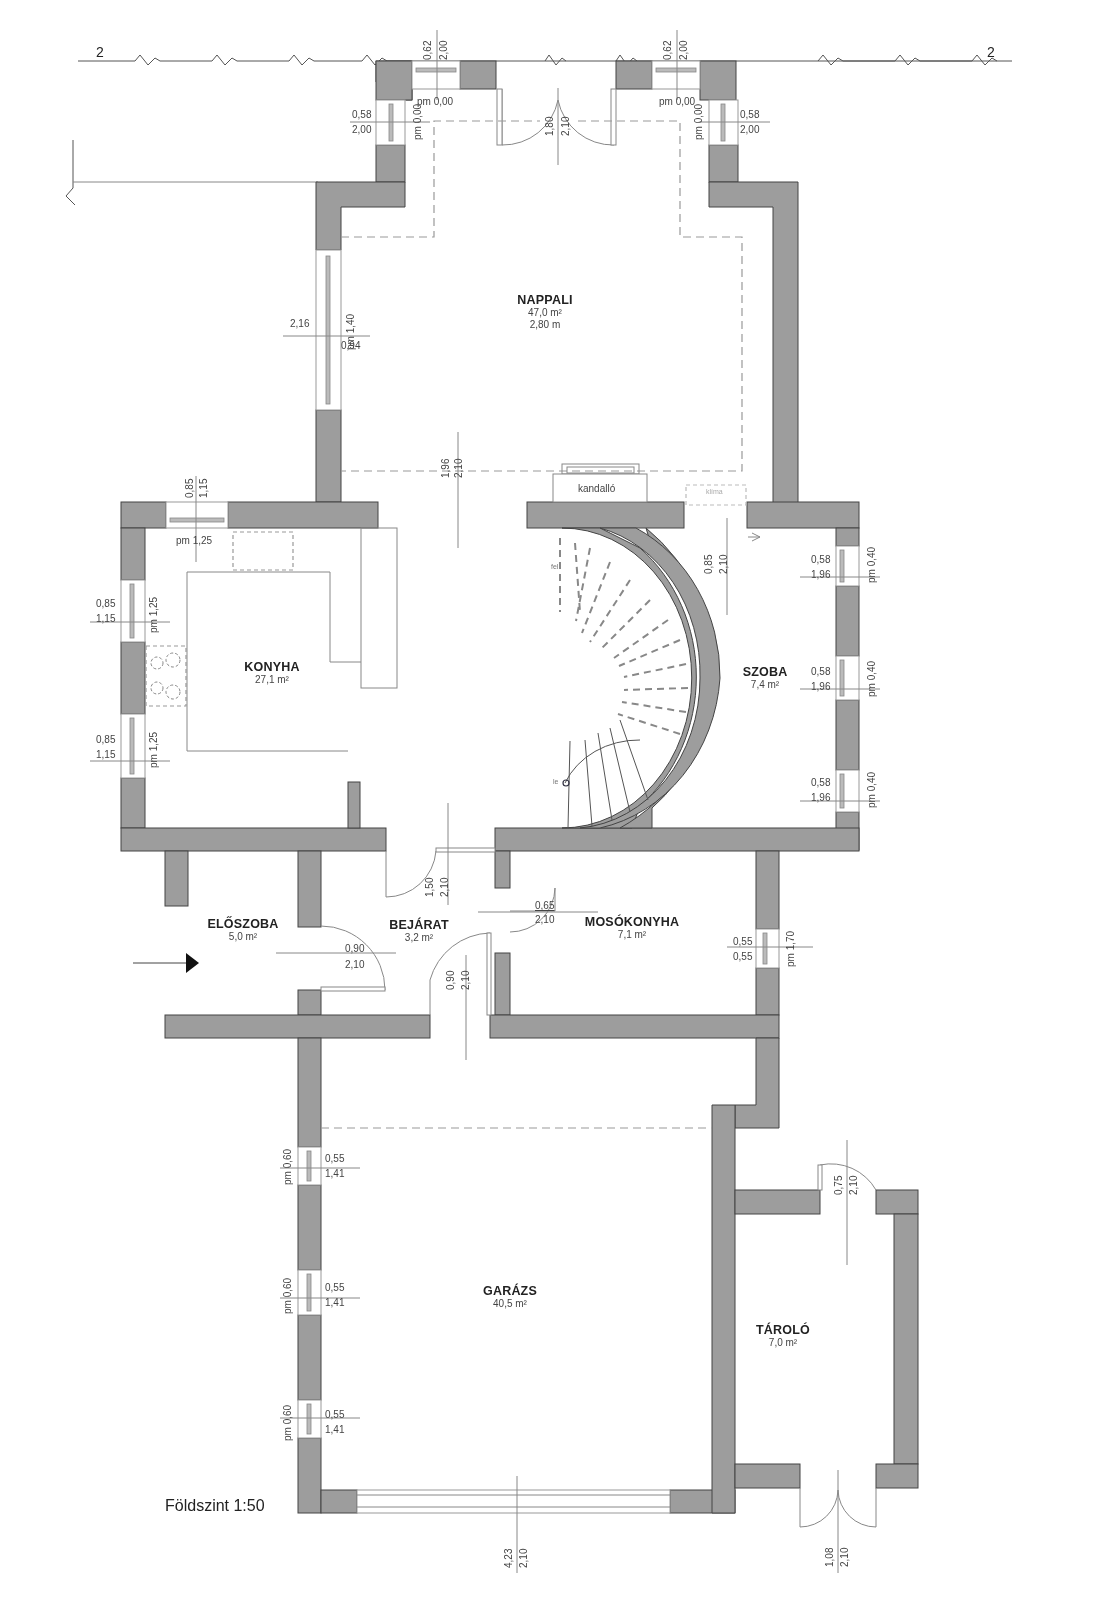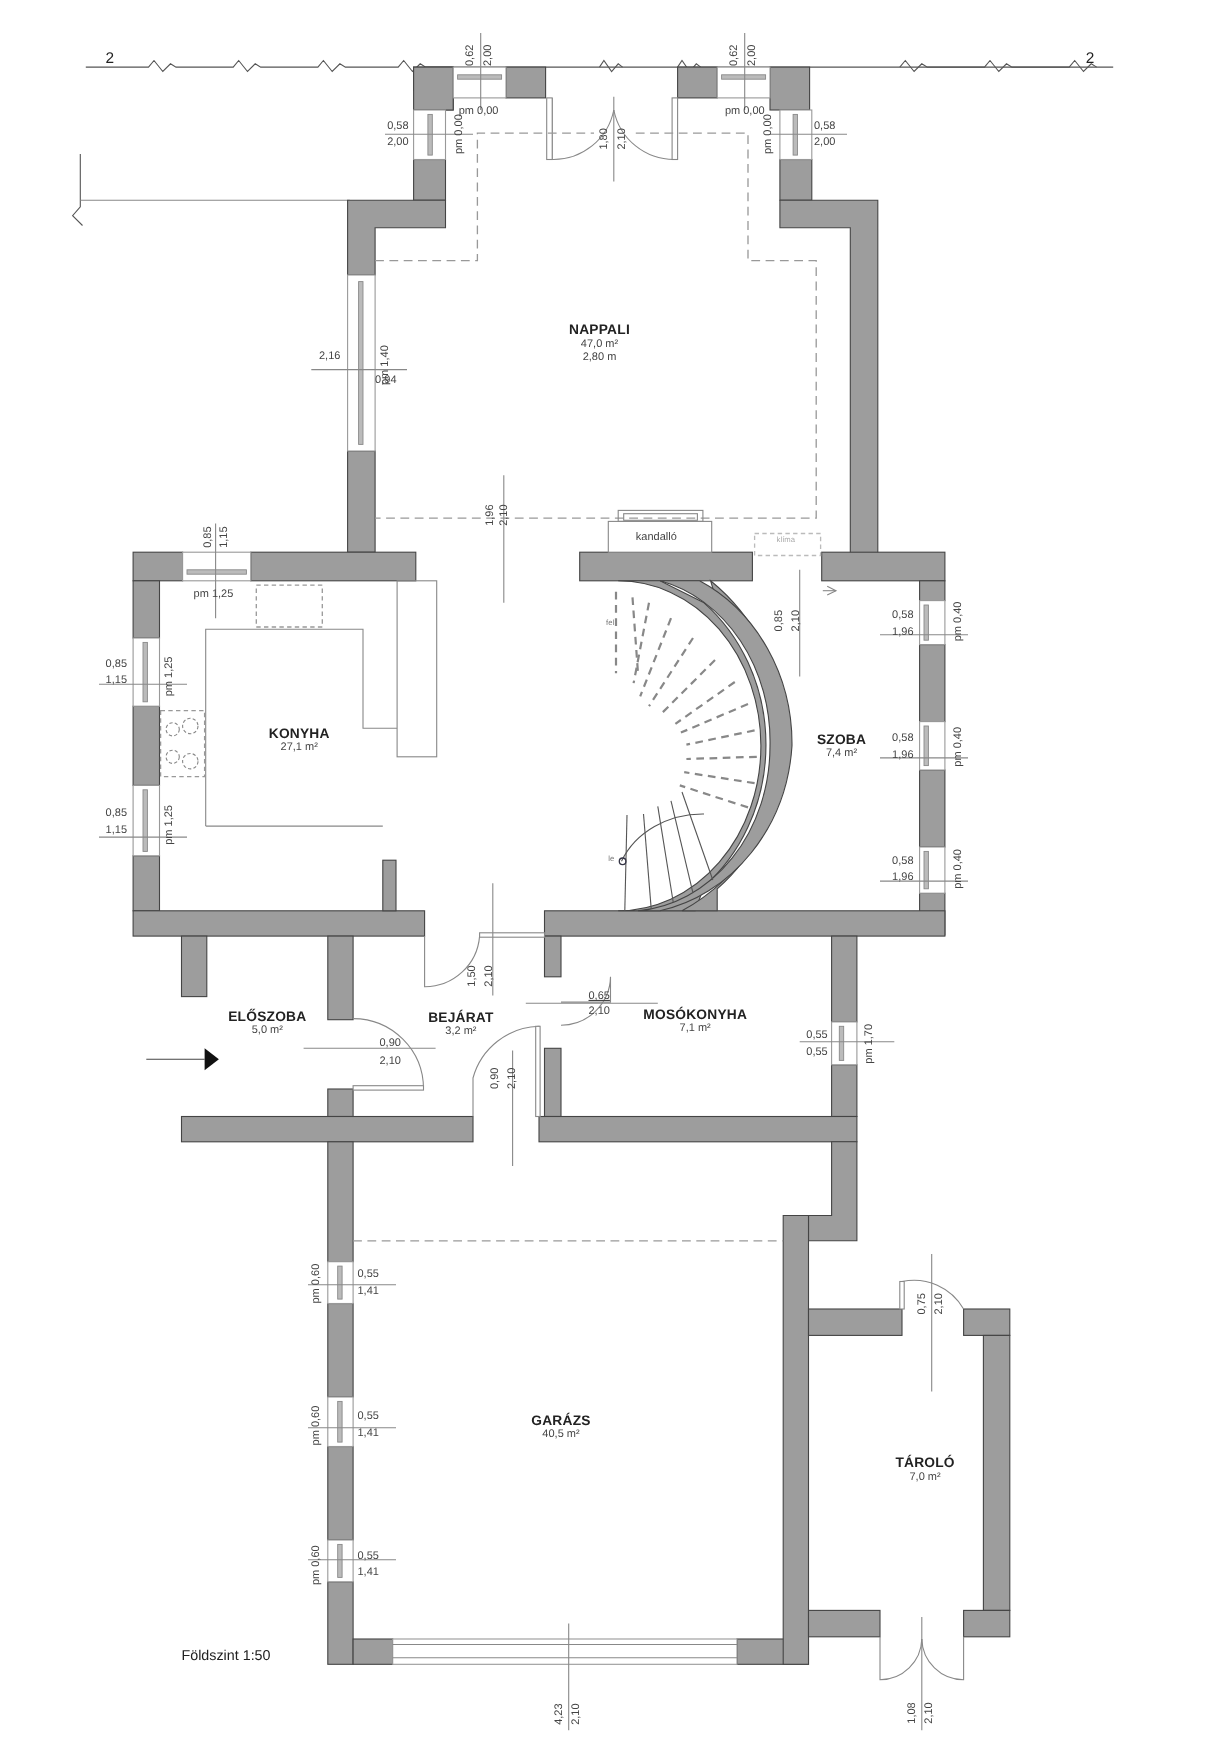--- a/index.html
+++ b/index.html
@@ -263,21 +263,21 @@
   <div class="ra">3,2 m²</div>
 </div>
 <div class="room" style="left:632px; top:915px;">
   <div class="rn">MOSÓKONYHA</div>
   <div class="ra">7,1 m²</div>
 </div>
 <div class="room" style="left:510px; top:1284px;">
   <div class="rn">GARÁZS</div>
   <div class="ra">40,5 m²</div>
 </div>
-<div class="room" style="left:841px; top:1323px;">
+<div class="room" style="left:783px; top:1323px;">
   <div class="rn">TÁROLÓ</div>
   <div class="ra">7,0 m²</div>
 </div>
 
 <div class="lbl small" style="left:578px; top:483px;">kandalló</div>
 <div class="lbl tiny" style="left:706px; top:488px;">klíma</div>
 
 <div class="dim vt" style="left:422px; top:60px;">0,62</div>
 <div class="dim vt" style="left:438px; top:60px;">2,00</div>
 <div class="dim vt" style="left:662px; top:60px;">0,62</div>
@@ -346,13 +346,13 @@
 <div class="dim vt" style="left:518px; top:1568px;">2,10</div>
 
 <div class="dim vt" style="left:833px; top:1195px;">0,75</div>
 <div class="dim vt" style="left:848px; top:1195px;">2,10</div>
 <div class="dim vt" style="left:824px; top:1567px;">1,08</div>
 <div class="dim vt" style="left:839px; top:1567px;">2,10</div>
 
 <div class="lbl tiny" style="left:551px; top:563px; color:#777;">fel</div>
 <div class="lbl tiny" style="left:553px; top:778px; color:#777;">le</div>
 
-<div class="lbl" style="left:165px; top:1497px; font-size:13px; color:#222;">Földszint 1:50</div>
+<div class="lbl" style="left:165px; top:1497px; font-size:16px; color:#222;">Földszint 1:50</div>
 
 </body></html>

